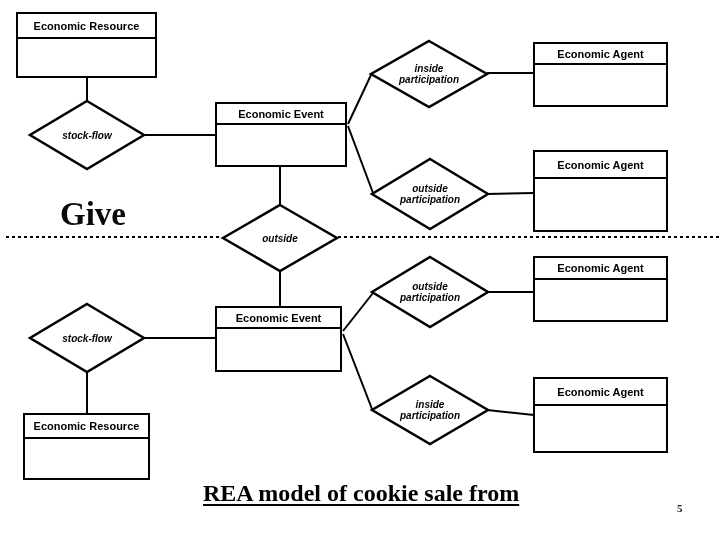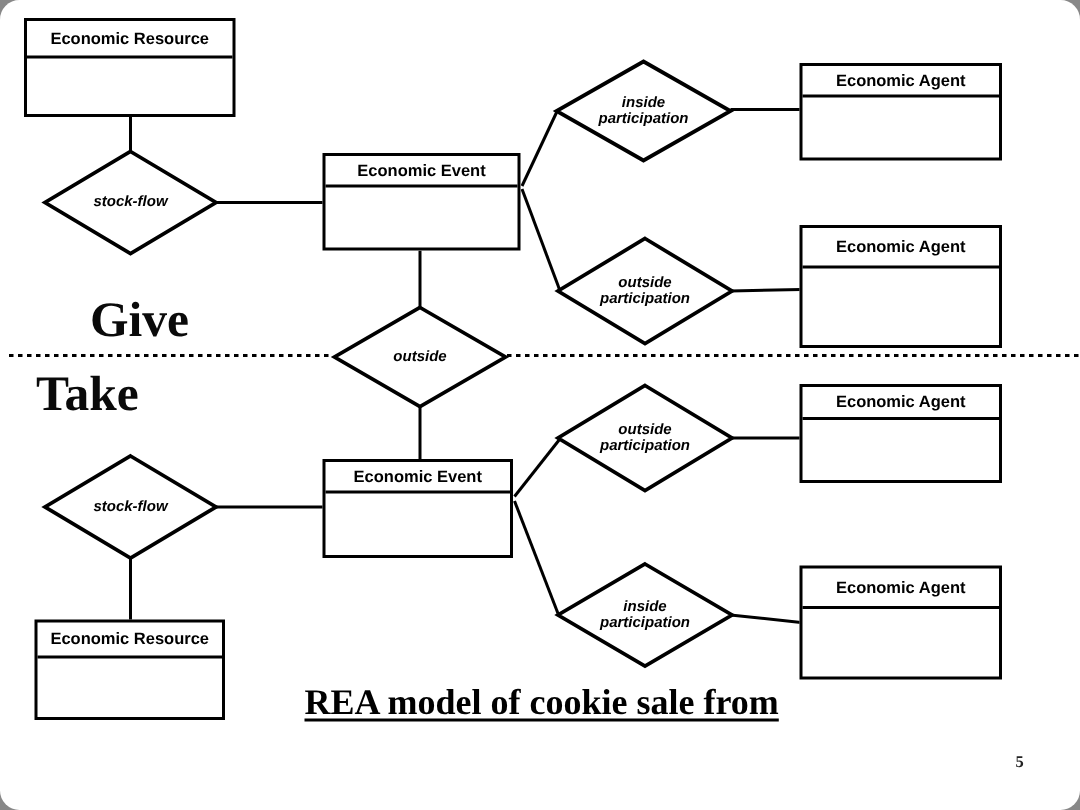--- a/index.html
+++ b/index.html
@@ -30,38 +30,38 @@
   }
   .dlabel span { display:block;text-align:center; }
 
   .big-word {
     position:absolute; left:24px;
     font-family:"Liberation Serif", serif; font-weight:bold;
     font-size:33px; line-height:34px; color:#0a0a0a; white-space:nowrap;
   }
 
   .caption {
-    position:absolute; left:203px; top:452px; width:500px;
+    position:absolute; left:203px; top:476px; width:500px;
     font-family:"Liberation Serif", serif; font-weight:bold;
     font-size:24px; line-height:35px; color:#000;
   }
   .caption .cap-line { white-space:nowrap; }
   .caption .u { text-decoration:underline; text-decoration-thickness:2px; text-underline-offset:3px; }
   .elmo { color:var(--accent-red, #cc1111); }
 
   .page-number {
     position:absolute; left:677px; top:502px;
     font-family:"Liberation Serif", serif; font-weight:bold;
     font-size:11px; color:#222;
   }
 </style>
 </head>
 <body>
 
-<div class="slide" style="background: rgb(255, 255, 255); border-radius: 13px;">
+<div class="slide" style="background: rgb(255, 255, 255);">
 
   <svg class="layer" viewBox="0 0 720 540" xmlns="http://www.w3.org/2000/svg">
     <g stroke="#000" stroke-width="2" fill="none">
 
       <line x1="6" y1="237" x2="222" y2="237" stroke-dasharray="3 3"></line>
       <line x1="338" y1="237" x2="719" y2="237" stroke-dasharray="3 3"></line>
 
       <line x1="87" y1="78" x2="87" y2="102"></line>
       <line x1="144" y1="135" x2="216" y2="135"></line>
       <line x1="348" y1="124" x2="371" y2="75"></line>
@@ -141,21 +141,20 @@
   </div>
   <div class="dlabel" style="left:87px; top:338px;">
     <span>stock-flow</span>
   </div>
   <div class="dlabel" style="left:430px; top:410px;">
     <span>inside</span>
     <span>participation</span>
   </div>
 
   <div class="big-word" style="top:197px;margin-left:36px;">Give</div>
-  <div class="big-word" style="top:246px;">Take</div>
 
   <div class="caption">
     <div class="cap-line">
       <span class="u">REA model of cookie sale from</span>
     </div>
   </div>
 
   <div class="page-number">5</div>
 
 </div>

